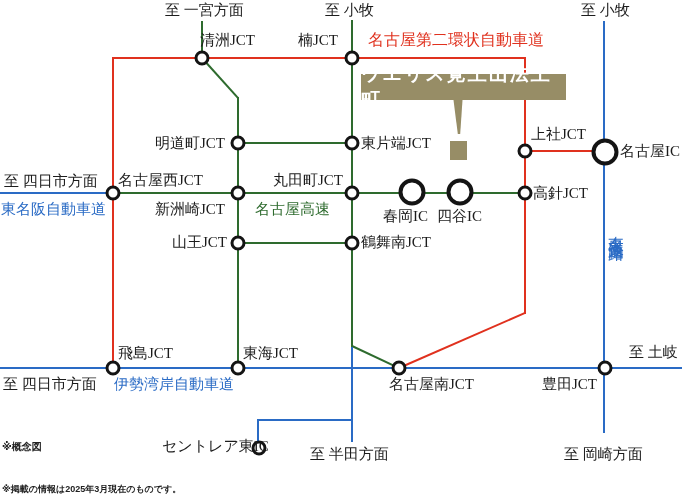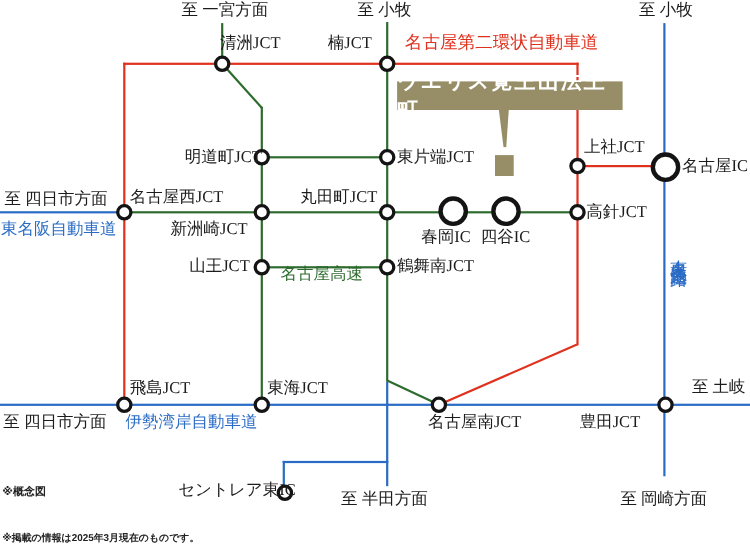--- a/index.html
+++ b/index.html
@@ -10,21 +10,21 @@
   .v{width:2px;}
   .diag{height:2px;transform-origin:0 50%;}
   .red{background:#e0311e;}
   .green{background:#2e6b2e;}
   .blue{background:#2a6bc5;}
   .node{position:absolute;width:15px;height:15px;border:3px solid #141414;border-radius:50%;
         background:#fff;box-sizing:border-box;transform:translate(-50%,-50%);}
   .node.big{width:27px;height:27px;border-width:4px;}
   .lbl{position:absolute;font-size:15px;color:#1c1c1c;white-space:nowrap;line-height:1;}
   .lbl.red-t{color:#e0311e;font-size:16px;}
-  .lbl.green-t{color:#2e6b2e;margin-top:41px;}
+  .lbl.green-t{color:#2e6b2e;}
   .lbl.blue-t{color:#2a6bc5;}
   .lbl.vert{writing-mode:vertical-rl;font-size:16px;letter-spacing:2px;}
   .prop-box{position:absolute;left:361px;top:74px;width:205px;height:26px;background:#978d66;
             color:#fff;font-size:19px;font-weight:bold;letter-spacing:2px;
             display:flex;align-items:center;justify-content:center;}
   .prop-wedge{position:absolute;left:453px;top:100px;width:10px;height:34px;background:#978d66;
               clip-path:polygon(5% 0,95% 0,72% 100%,48% 100%);}
   .prop-square{position:absolute;left:450px;top:141px;width:17px;height:19px;background:#978d66;}
   .note{position:absolute;font-family:"Liberation Sans","DejaVu Sans",sans-serif;
         font-weight:bold;font-size:9px;color:#222;white-space:nowrap;line-height:1.1;}
@@ -94,34 +94,34 @@
   <div class="lbl" style="left:564px;top:447px;">至 岡崎方面</div>
 
   <div class="lbl red-t" style="left:368px;top:32px;">名古屋第二環状自動車道</div>
   <div class="lbl green-t" style="left:255px;top:202px;">名古屋高速</div>
   <div class="lbl blue-t" style="left:114px;top:377px;">伊勢湾岸自動車道</div>
   <div class="lbl blue-t" style="left:1px;top:202px;">東名阪自動車道</div>
   <div class="lbl blue-t vert" style="left:608px;top:223px;">東名高速道路</div>
 
   <div class="lbl" style="left:200px;top:33px;font-family:Liberation Serif, serif;">清洲JCT</div>
   <div class="lbl" style="left:298px;top:33px;">楠JCT</div>
-  <div class="lbl" style="left:155px;top:136px;margin-left:13px;">明道町JCT</div>
+  <div class="lbl" style="left:155px;top:136px;">明道町JCT</div>
   <div class="lbl" style="left:361px;top:136px;">東片端JCT</div>
   <div class="lbl" style="left:531px;top:127px;">上社JCT</div>
   <div class="lbl" style="left:620px;top:144px;">名古屋IC</div>
   <div class="lbl" style="left:118px;top:173px;">名古屋西JCT</div>
   <div class="lbl" style="left:273px;top:173px;">丸田町JCT</div>
   <div class="lbl" style="left:155px;top:202px;">新洲崎JCT</div>
   <div class="lbl" style="left:383px;top:209px;text-align:center;">春岡IC</div>
   <div class="lbl" style="left:437px;top:209px;">四谷IC</div>
   <div class="lbl" style="left:533px;top:186px;">高針JCT</div>
   <div class="lbl" style="left:172px;top:235px;">山王JCT</div>
   <div class="lbl" style="left:361px;top:235px;">鶴舞南JCT</div>
   <div class="lbl" style="left:118px;top:346px;">飛島JCT</div>
   <div class="lbl" style="left:243px;top:346px;">東海JCT</div>
   <div class="lbl" style="left:389px;top:377px;">名古屋南JCT</div>
-  <div class="lbl" style="left:527px;top:377px;">豊田JCT</div>
+  <div class="lbl" style="left:542px;top:377px;">豊田JCT</div>
   <div class="lbl" style="left:162px;top:439px;">セントレア東IC</div>
 
   <div class="schematic" style="left:2px;top:440px;">※概念図</div>
   <div class="note" style="left:2px;top:485px;">※掲載の情報は2025年3月現在のものです。</div>
 
 </div>
 
 </body></html>

